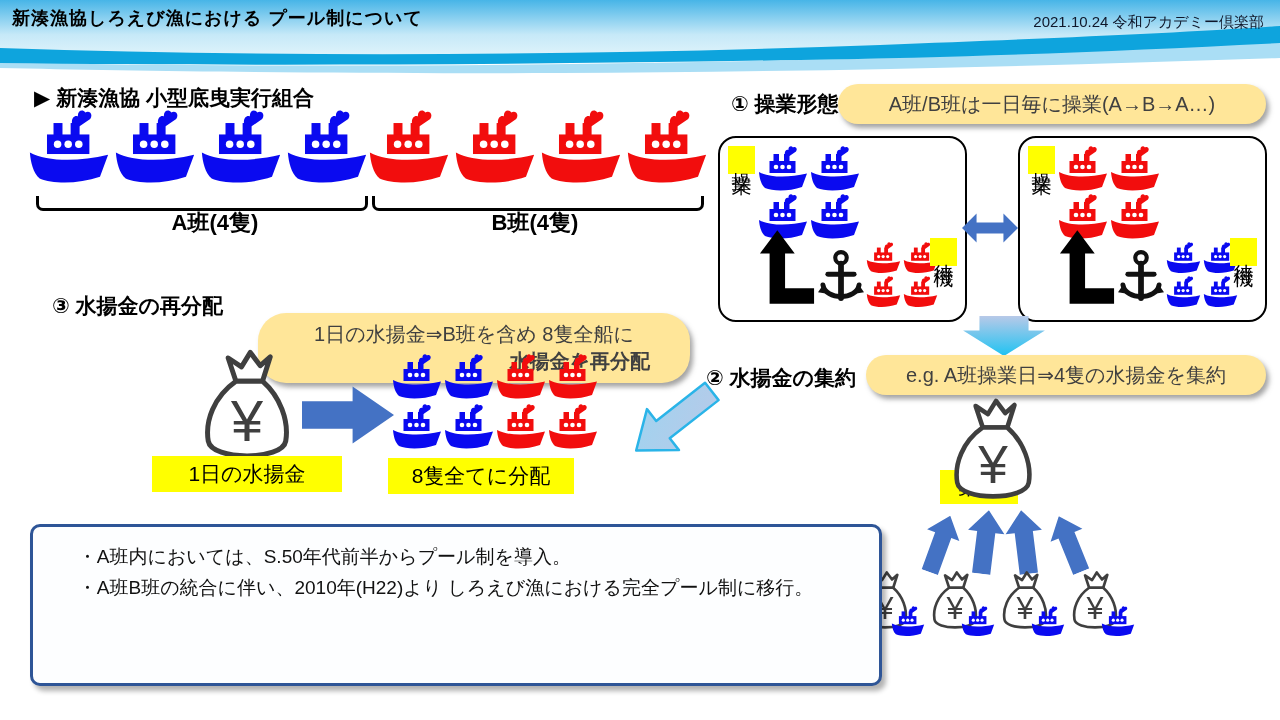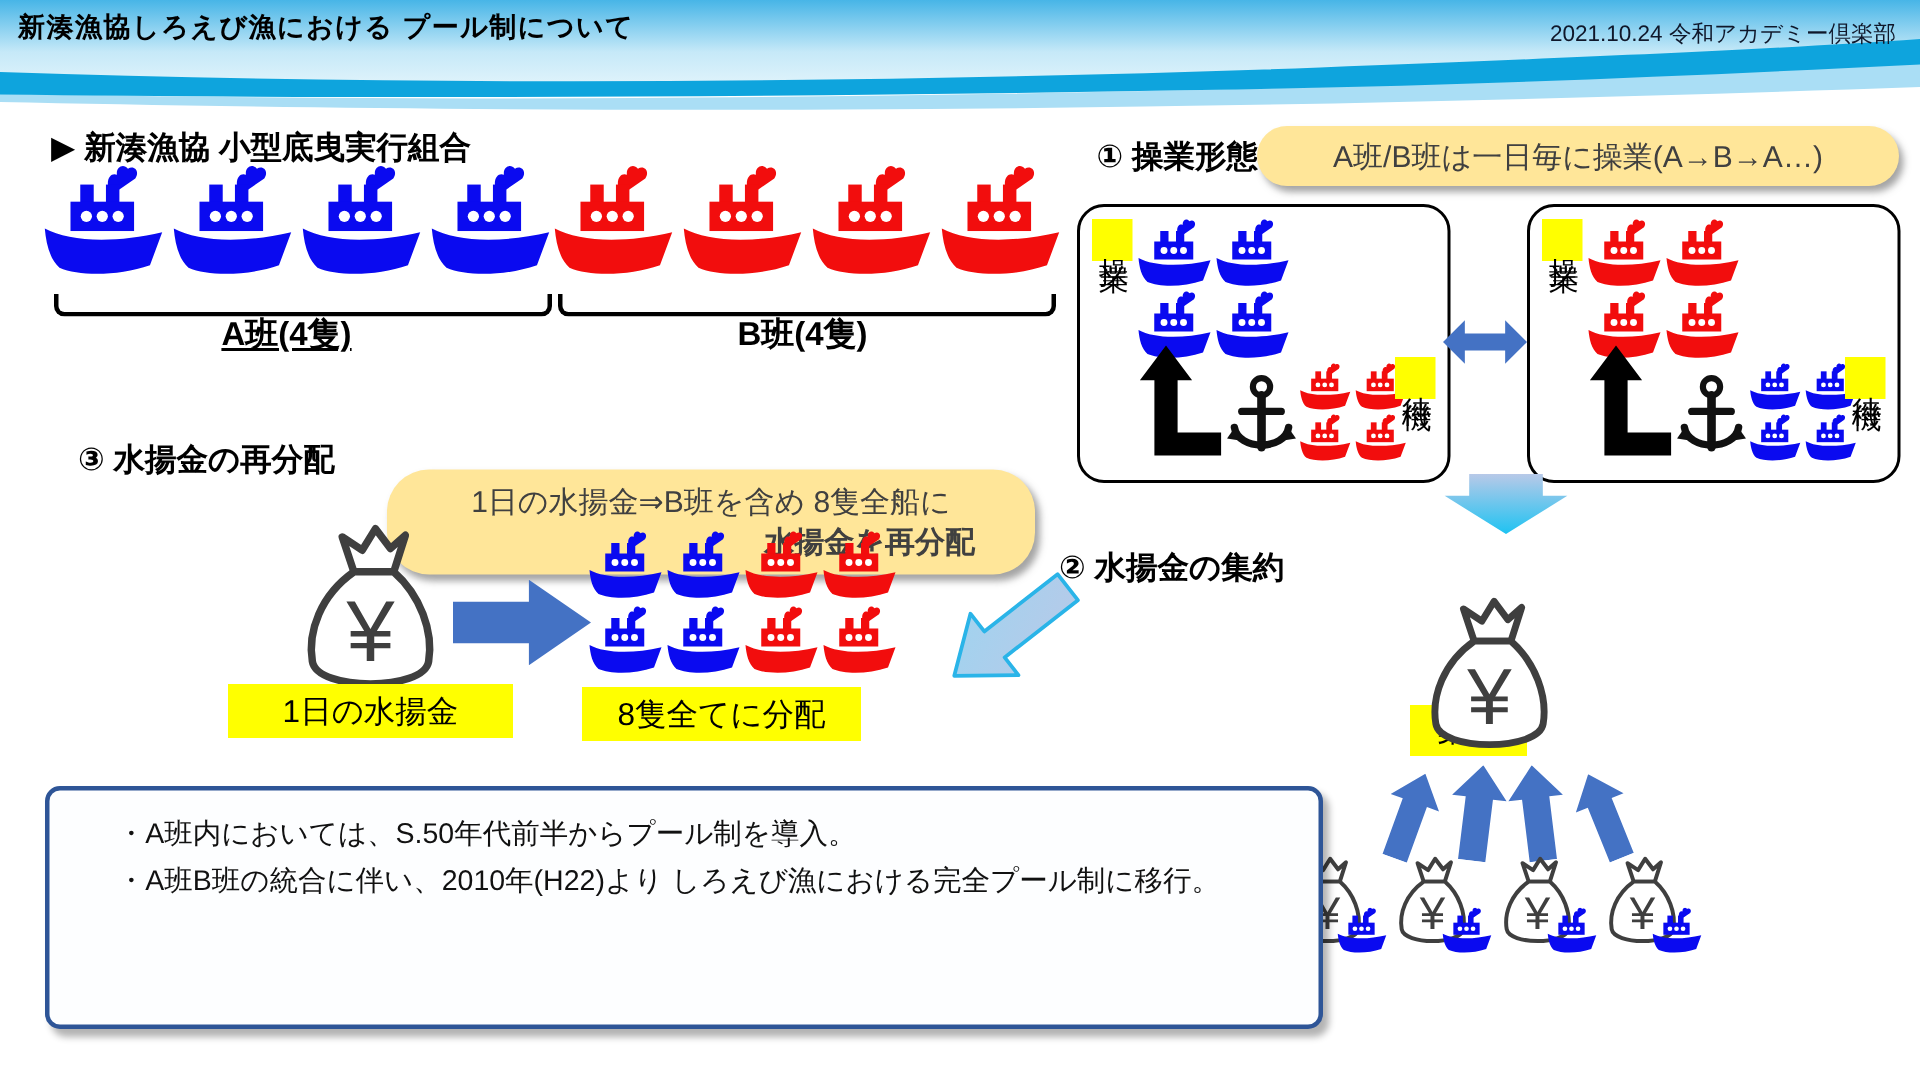--- a/index.html
+++ b/index.html
@@ -176,21 +176,21 @@
       <rect x="23" y="30" width="52" height="24"></rect>
       <path d="M2,52 C22,63 60,64 98,55 L88,82 C62,91 30,91 14,84 C6,77 3,64 2,52 Z"></path>
     </g>
     <circle cx="36" cy="42" r="4.6" fill="#fff"></circle>
     <circle cx="49" cy="42" r="4.6" fill="#fff"></circle>
     <circle cx="62" cy="42" r="4.6" fill="#fff"></circle>
   </svg>
     </div>
   <div class="bracket" style="left:36px;top:196px;width:326px;"></div>
   <div class="bracket" style="left:372px;top:196px;width:326px;"></div>
-  <div class="group-label" style="left:28px;top:208px;width:326px;text-decoration:underline;">A班(4隻)</div>
+  <div class="group-label" style="left:52px;top:208px;width:326px;">A班(4隻)</div>
   <div class="group-label" style="left:372px;top:208px;width:326px;">B班(4隻)</div>
 
   <div class="sec-head" style="left:731px;top:90px;">① 操業形態</div>
   <div class="callout" style="left:838px;top:84px;width:428px;height:40px;">A班/B班は一日毎に操業(A→B→A…)</div>
 
   <div class="opbox" style="left:718px;top:136px;">
     <div class="v-label" style="left:8px;top:8px;">操業</div>
     <div class="ship-grid" style="left:38px;top:8px;width:104px;">
         <svg viewBox="0 0 100 92" width="50" height="46" class="ship-blue">
     <g fill="currentColor">
@@ -429,20 +429,21 @@
     <defs>
       <linearGradient id="dng" x1="0" y1="0" x2="0" y2="1">
         <stop offset="0" style="stop-color:var(--grad-light,#b8c9e8)"></stop>
         <stop offset="1" style="stop-color:var(--grad-cyan,#1ec3f2)"></stop>
       </linearGradient>
     </defs>
     <polygon points="18,0 72,0 72,16 90,16 45,44 0,16 18,16" fill="url(#dng)"></polygon>
   </svg>
 
   <div class="sec-head" style="left:706px;top:364px;">② 水揚金の集約</div>
+  <div class="callout" style="left:866px;top:355px;width:400px;height:40px;">e.g. A班操業日⇒4隻の水揚金を集約</div>
 
   <div class="y-label" style="left:940px;top:470px;width:78px;height:34px;">集約</div>
   <div class="bag" style="left:946px;top:396px;width:94px;height:116px;"><svg viewBox="0 0 92 112" width="100%" height="100%">
     <path d="M36,30 L29,9 L41,17 L49,4 L58,16 L67,8 L60,30 Z" fill="#fff" stroke="#3f3f3f" stroke-width="4.5" stroke-linejoin="round"></path>
     <path d="M36,30 C16,44 8,66 11,84 C14,102 78,102 81,84 C84,66 76,44 60,30 Z" fill="#fff" stroke="#3f3f3f" stroke-width="4.5" stroke-linejoin="round"></path>
     <text class="yen" x="46" y="84" text-anchor="middle" font-size="52" font-family="Liberation Sans, DejaVu Sans, sans-serif" fill="#3f3f3f">¥</text>
   </svg></div>
 
   <svg class="abs" style="left:918px;top:514px;transform:rotate(20deg);" width="44" height="60" viewBox="0 0 40 70">
     <polygon points="20,0 40,24 30,24 30,70 10,70 10,24 0,24" fill="var(--accent-blue,#4472c4)"></polygon>

